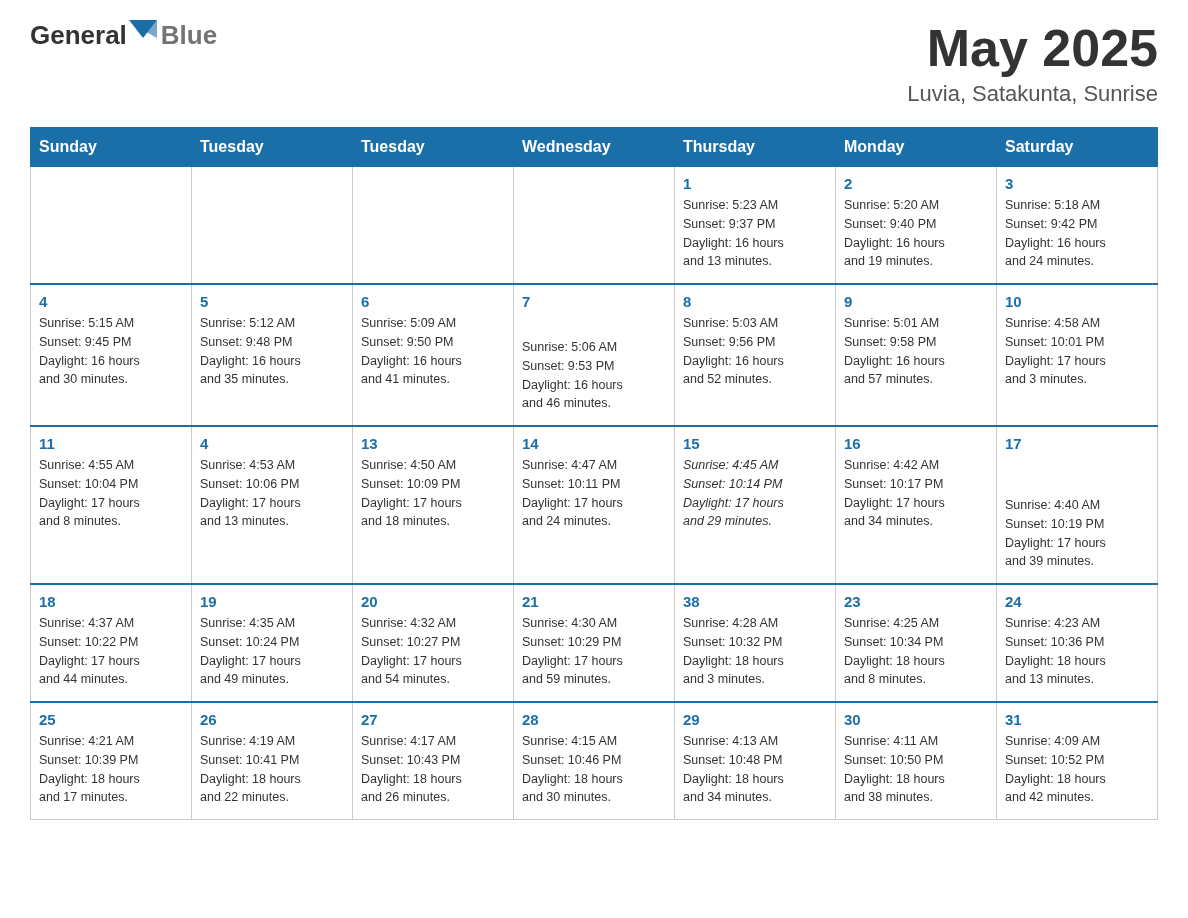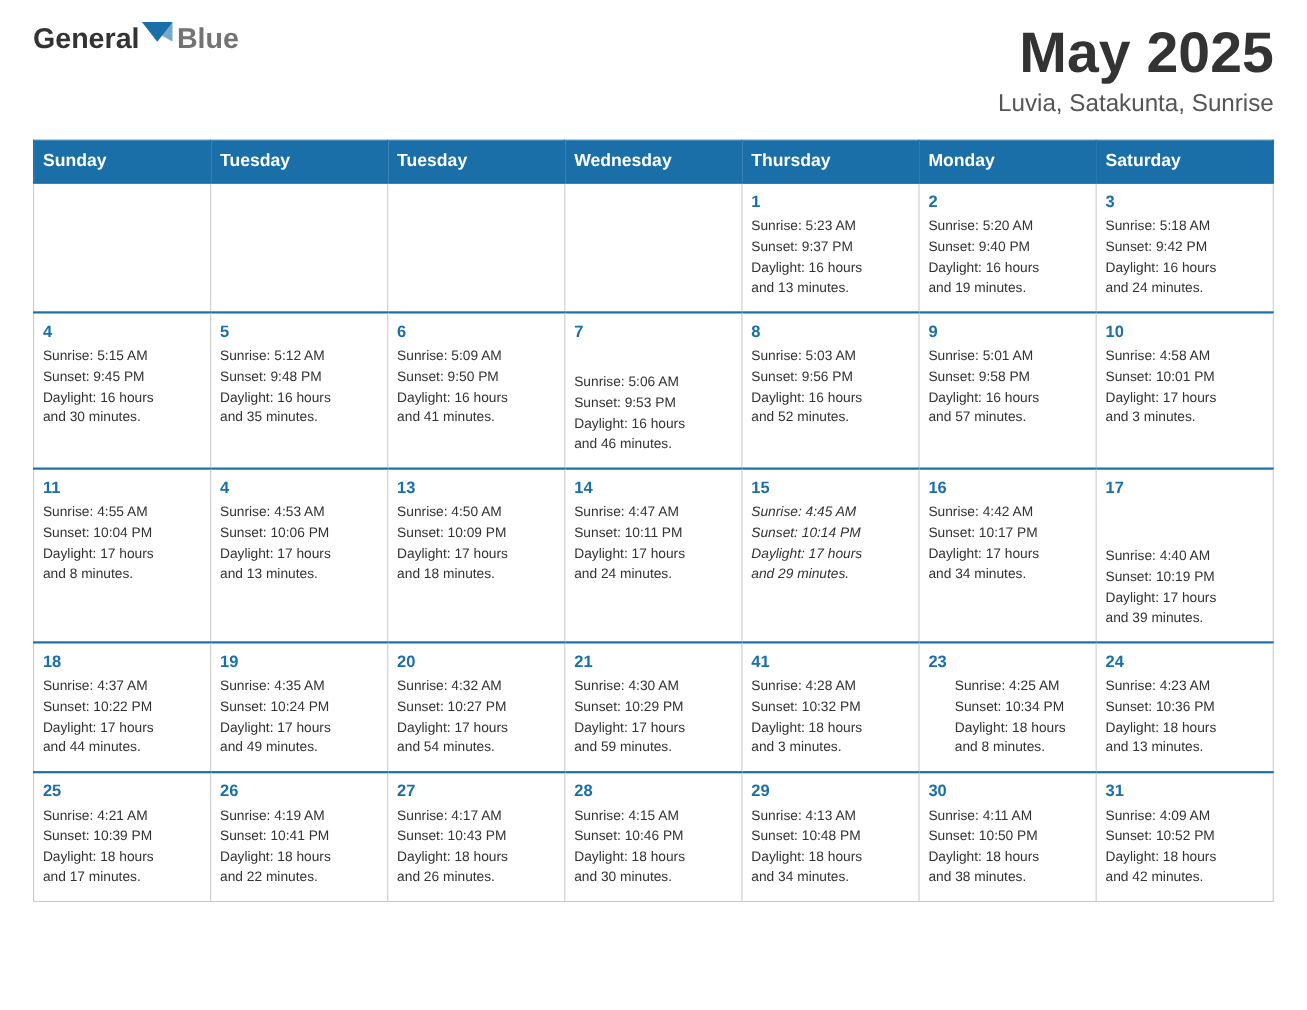--- a/index.html
+++ b/index.html
@@ -281,29 +281,29 @@
 and 54 minutes.</div>
         </td>
         <td>
           <span class="day-number">21</span>
           <div class="day-info" style="white-space: pre-line;">Sunrise: 4:30 AM
 Sunset: 10:29 PM
 Daylight: 17 hours
 and 59 minutes.</div>
         </td>
         <td>
-          <span class="day-number">41</span>
+          <span class="day-number">38</span>
           <div class="day-info" style="white-space: pre-line;">Sunrise: 4:28 AM
 Sunset: 10:32 PM
 Daylight: 18 hours
 and 3 minutes.</div>
         </td>
         <td>
           <span class="day-number">23</span>
-          <div class="day-info" style="white-space: pre-line; margin-left: 24px;">Sunrise: 4:25 AM
+          <div class="day-info" style="white-space: pre-line;">Sunrise: 4:25 AM
 Sunset: 10:34 PM
 Daylight: 18 hours
 and 8 minutes.</div>
         </td>
         <td>
           <span class="day-number">24</span>
           <div class="day-info" style="white-space: pre-line;">Sunrise: 4:23 AM
 Sunset: 10:36 PM
 Daylight: 18 hours
 and 13 minutes.</div>

